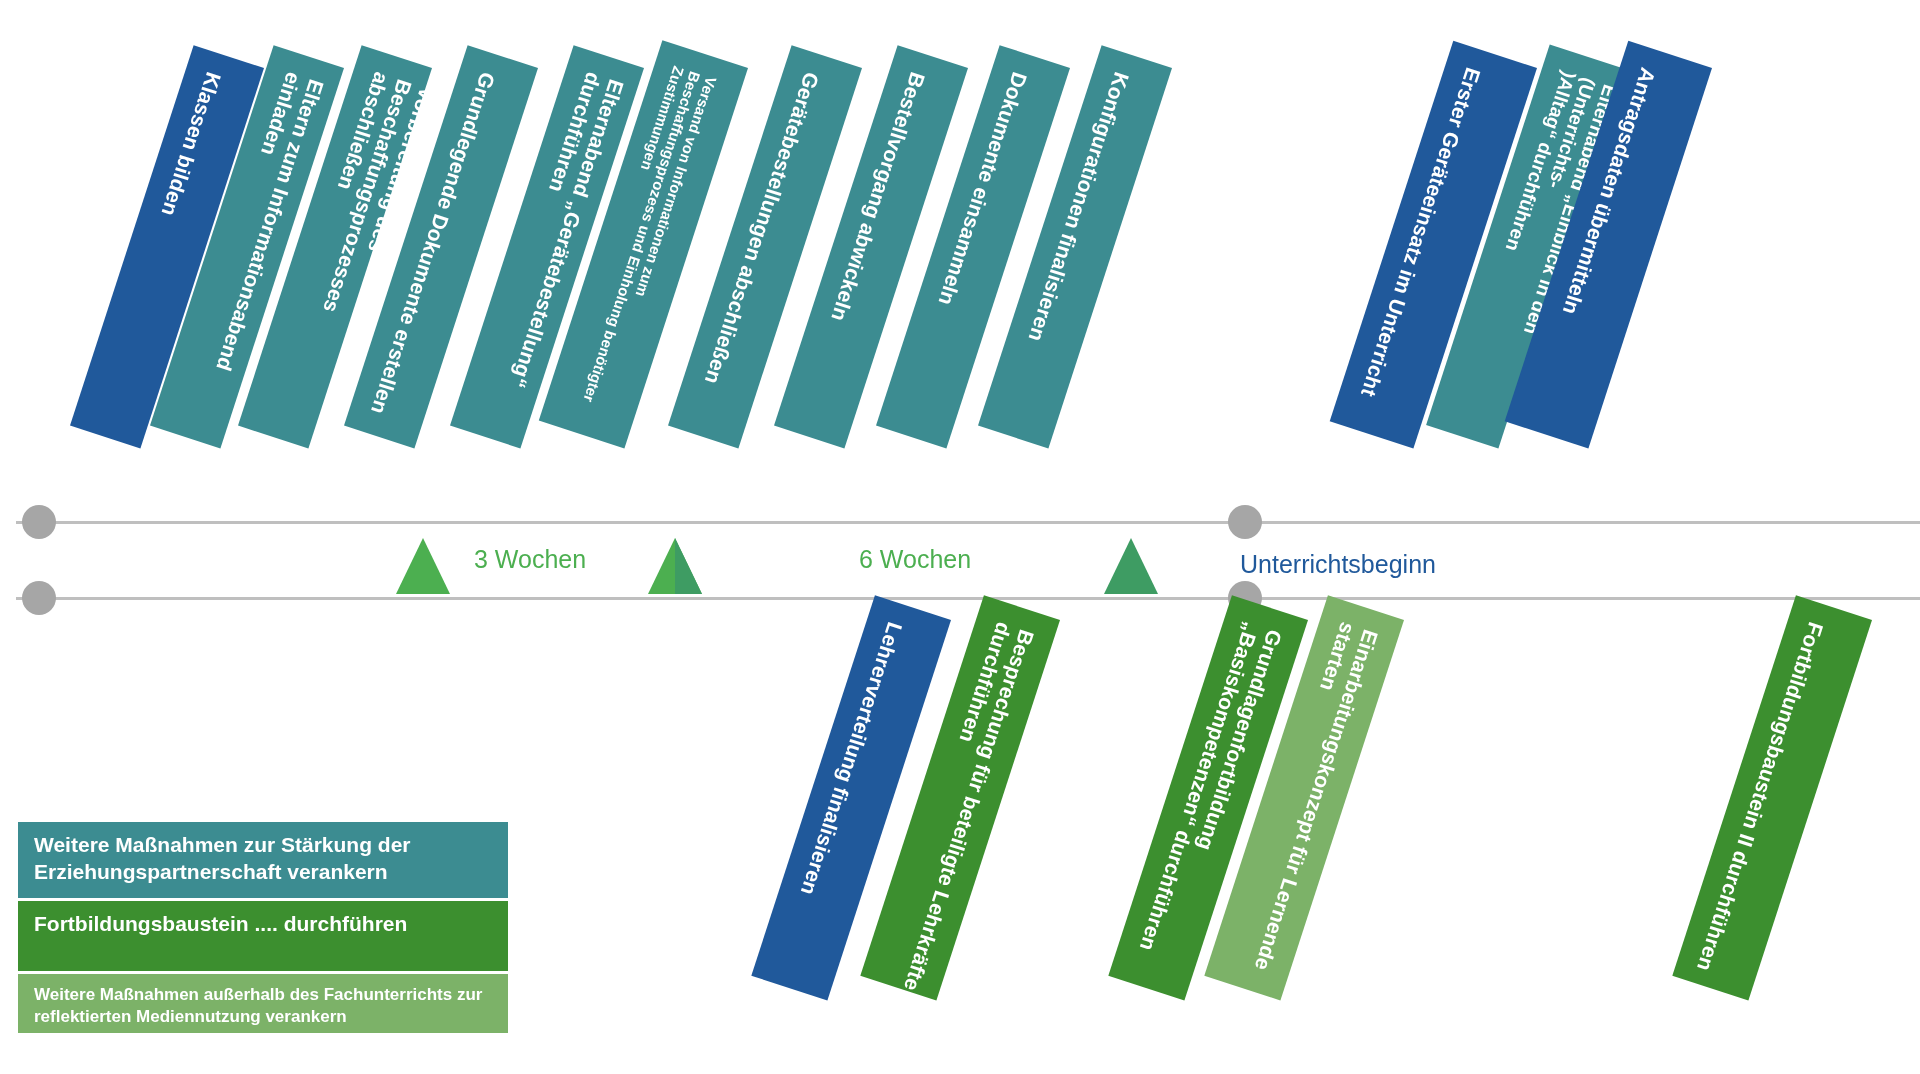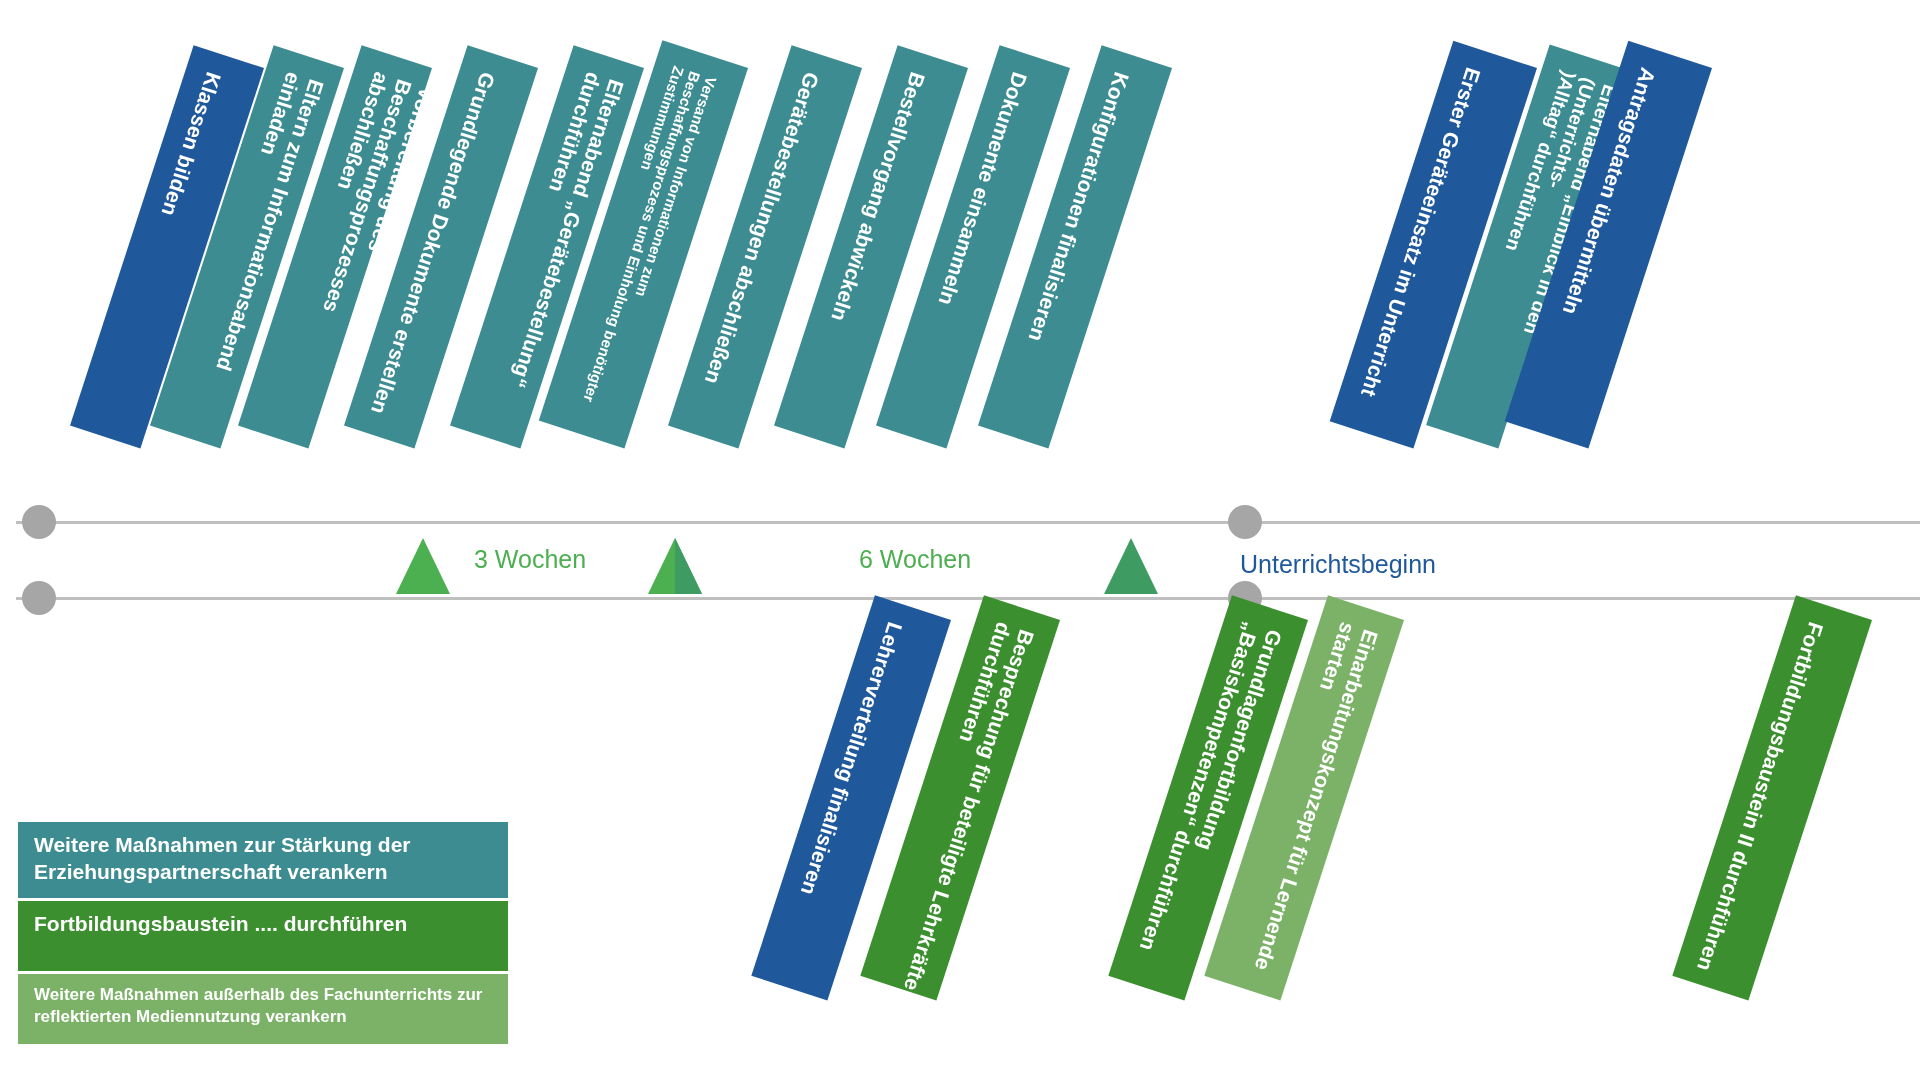--- a/index.html
+++ b/index.html
@@ -94,21 +94,21 @@
     color:#ffffff;
     font-weight:700;
     display:flex;
     align-items:flex-start;
     padding:10px 16px;
     margin-bottom:3px;
     line-height:1.28;
   }
   .legrow.r1{background:#3C8C91;font-size:21px;height:76px;}
   .legrow.r2{background:#3C8F2F;font-size:21px;height:70px;}
-  .legrow.r3{background:#7CB268;font-size:17px;height:70px;}
+  .legrow.r3{background:#7CB268;font-size:17px;height:59px;}
 </style>
 </head>
 <body>
 
 <div id="stage">
 
   <div class="bar top c-blue" style="left:264px;top:68px;width:400px;height:74px;transform:rotate(108deg);">
     <span class="lbl" style="font-size:21px;">Klassen bilden</span>
   </div>
 

